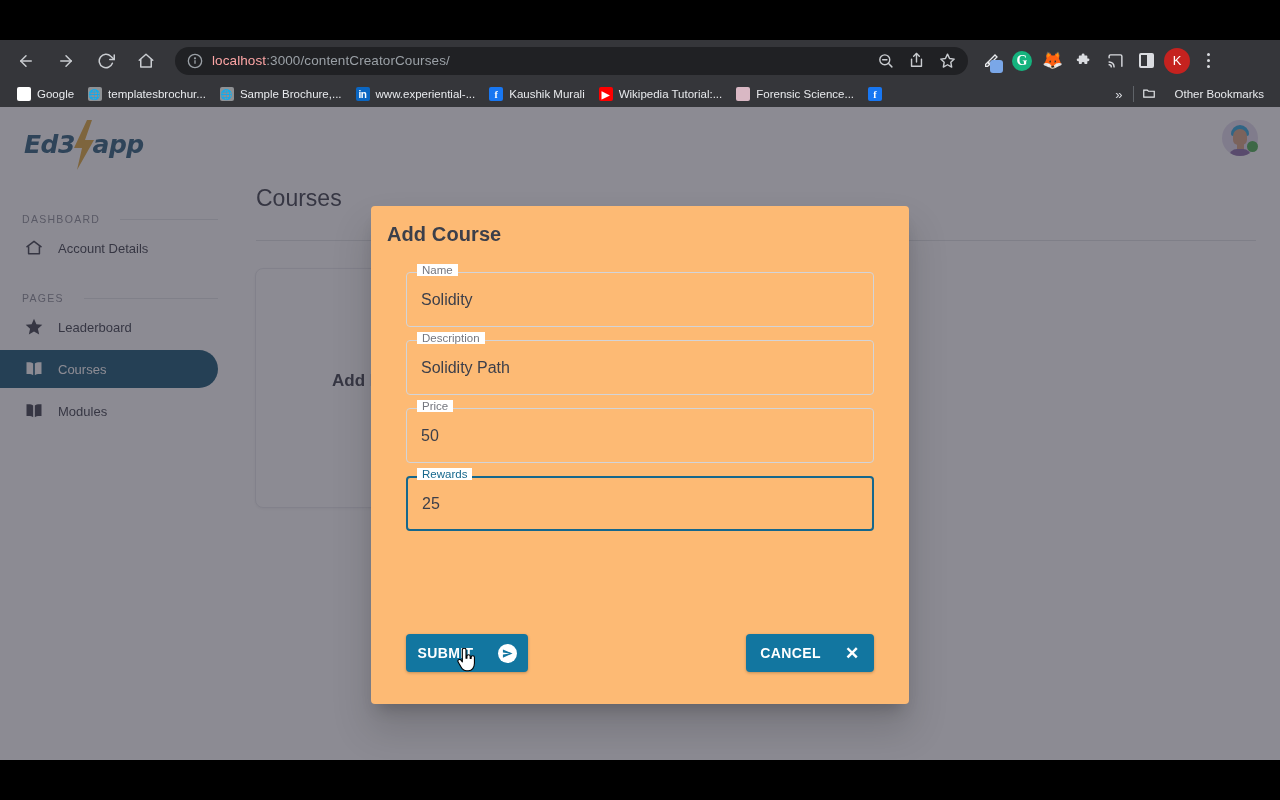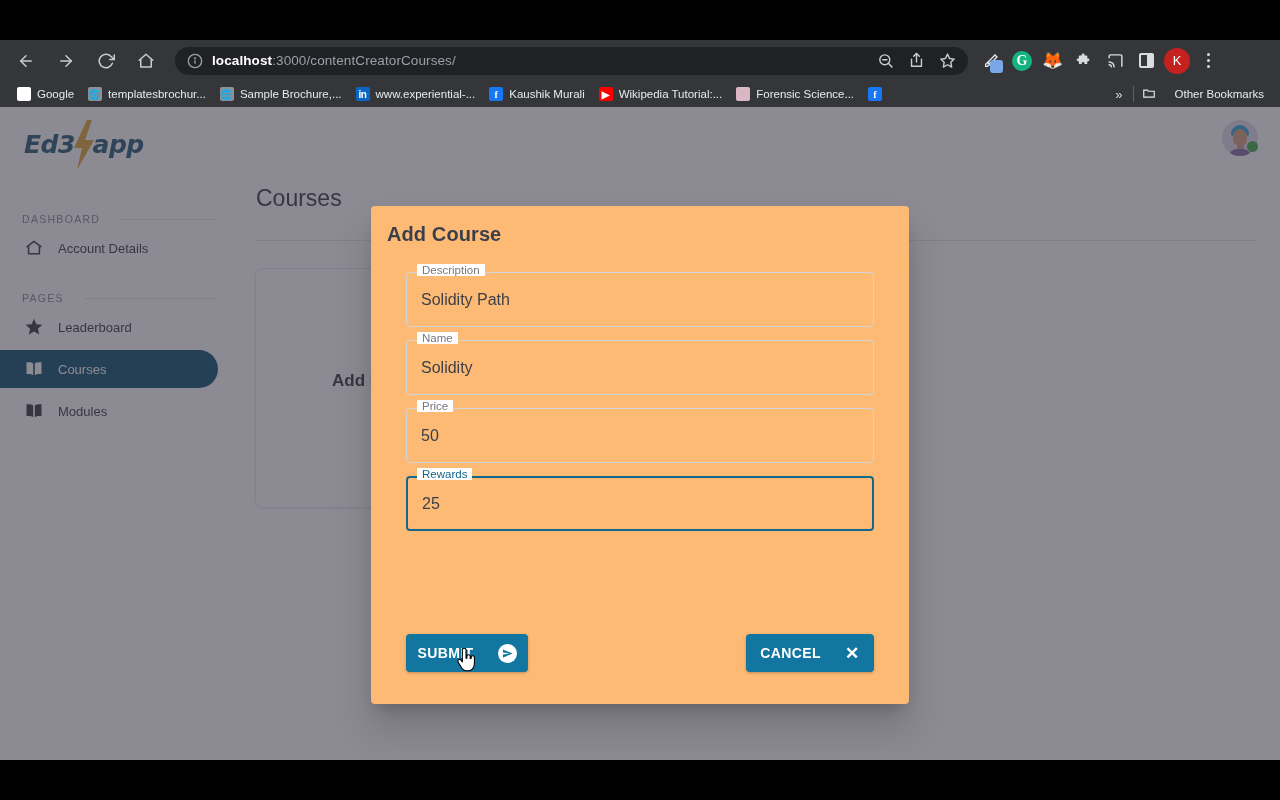--- a/index.html
+++ b/index.html
@@ -25,21 +25,21 @@
   .nav-btn:first-child { margin-left:9px; }
   .nav-btn svg { display:block; }
 
   .omnibox {
     margin-left:12px; height:28px; flex:0 0 auto; width:793px;
     background:#202124; border-radius:14px;
     display:flex; align-items:center; padding:0 12px;
   }
   .omni-info { width:16px; height:16px; margin-right:9px; flex:0 0 auto; color:#9aa0a6; }
   .omni-url { font-size:13.5px; color:#9aa0a6; white-space:nowrap; letter-spacing:.1px; }
-  .omni-url .host { color:#ffffff; font-weight:bold; }
+  .omni-url .host { color:#fca5a5; font-weight:normal; }
   .omni-actions { margin-left:auto; display:flex; align-items:center; gap:14px; padding-left:12px; }
   .omni-actions .oi { width:17px; height:17px; color:#c9ccd0; }
 
   .ext-strip { display:flex; align-items:center; gap:5px; margin-left:10px; }
   .ext { width:26px; height:26px; border-radius:50%;
          display:flex; align-items:center; justify-content:center; position:relative; }
   .ext-pipette { color:#e8eaed; }
   .ext-blue-sq { position:absolute; left:12px; top:12px; width:13px; height:13px;
                  background:#7aa7e8; border-radius:3px; }
   .ext-gram { width:20px; height:20px; border-radius:50%; background:#15b37e;
@@ -386,30 +386,30 @@
 
   <div class="page-black-bottom"></div>
 
   <div class="overlay"></div>
 
   <div class="modal">
     <div class="modal-title">Add Course</div>
     <div class="modal-body">
 
       <div class="field">
+        <span class="lab">Name</span>
+        <div class="box">
+            <span class="val">Solidity</span>
+          </div>
+      </div>
+
+      <div class="field">
         <span class="lab">Description</span>
         <div class="box">
             <span class="val">Solidity Path</span>
-          </div>
-      </div>
-
-      <div class="field">
-        <span class="lab">Name</span>
-        <div class="box">
-            <span class="val">Solidity</span>
           </div>
       </div>
 
 
       <div class="field">
         <span class="lab">Price</span>
         <div class="box">
             <span class="val">50</span>
           </div>
       </div>

